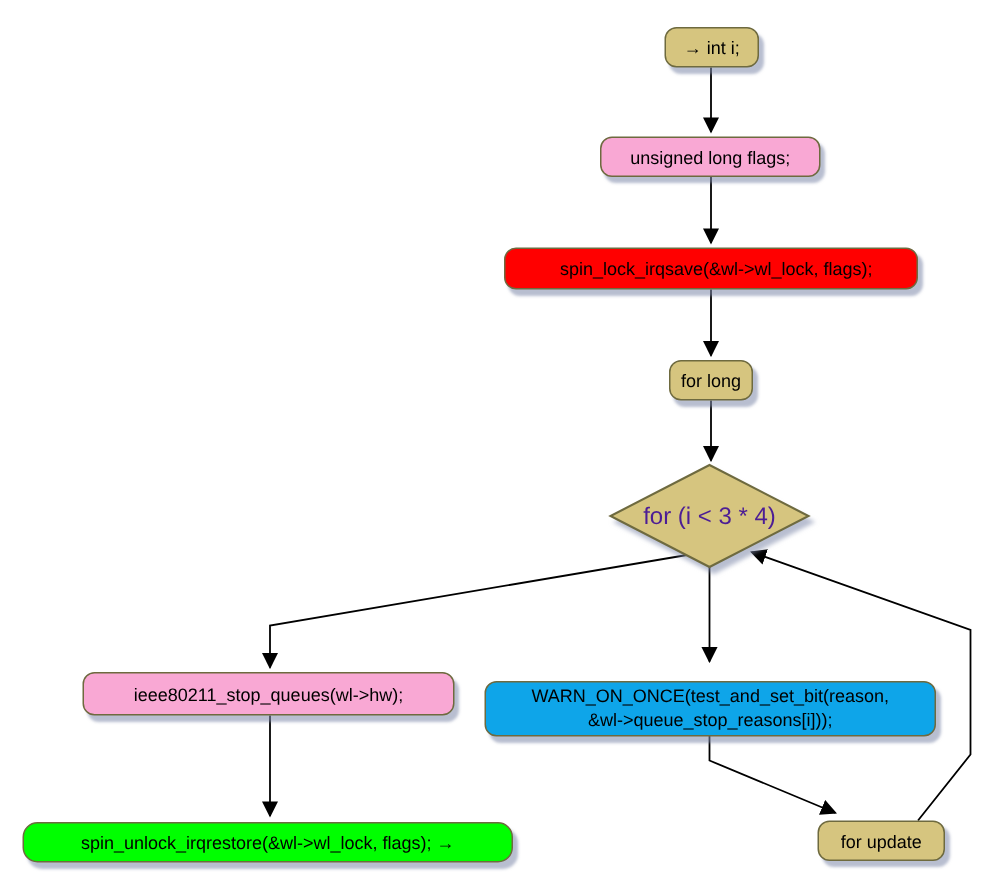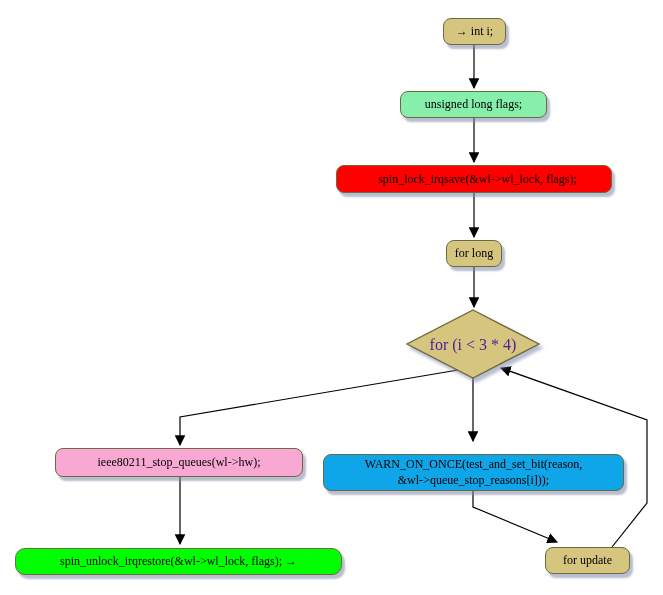--- a/index.html
+++ b/index.html
@@ -1,21 +1,21 @@
 <!DOCTYPE html>
 <html><head>
 <meta charset="utf-8">
 <style>
   html, body { margin: 0; padding: 0; background: #ffffff; }
   .canvas {
     position: relative;
     width: 663px;
     height: 595px;
     background: #ffffff;
-    font-family: Liberation Serif, serif;
+    font-family: Liberation Sans, sans-serif;
     overflow: hidden;
   }
   svg.edges {
     position: absolute;
     left: 0; top: 0;
     width: 663px; height: 595px;
   }
   .edge {
     fill: none;
     stroke: #000000;
@@ -77,21 +77,21 @@
     <line class="edge" x1="473" y1="378" x2="473" y2="441" marker-end="url(#arw)"></line>
     <polyline class="edge" points="473,481 473,507 557,542" marker-end="url(#arw)"></polyline>
     <polyline class="edge" points="612,547 647,503 647,420 501,368" marker-end="url(#arw)"></polyline>
     <line class="edge" x1="180" y1="477" x2="180" y2="544" marker-end="url(#arw)"></line>
 
     <polygon class="diamond-shape" points="473,310 539,344 473,378 407,344" fill="#D6C57F"></polygon>
   </svg>
 
   <div class="node" id="n-start" style="background: rgb(214, 197, 127);">→ int i;</div>
 
-  <div class="node" id="n-flags" style="background: #86efac; text-align: center;">unsigned long flags;</div>
+  <div class="node" id="n-flags" style="background: #f9a8d4; text-align: center;">unsigned long flags;</div>
 
   <div class="node" id="n-lock" style="background: rgb(255, 0, 0);">spin_lock_irqsave(&amp;wl-&gt;wl_lock, flags);</div>
 
   <div class="node" id="n-forinit" style="background: rgb(214, 197, 127);">for long</div>
 
   <div class="diamond-label">for (i &lt; 3 * 4)</div>
 
   <div class="node" id="n-stopq" style="background: #f9a8d4;">ieee80211_stop_queues(wl-&gt;hw);</div>
 
   <div class="node" id="n-warn" style="background: #0ea5e9; margin-top: 10px;">WARN_ON_ONCE(test_and_set_bit(reason,

